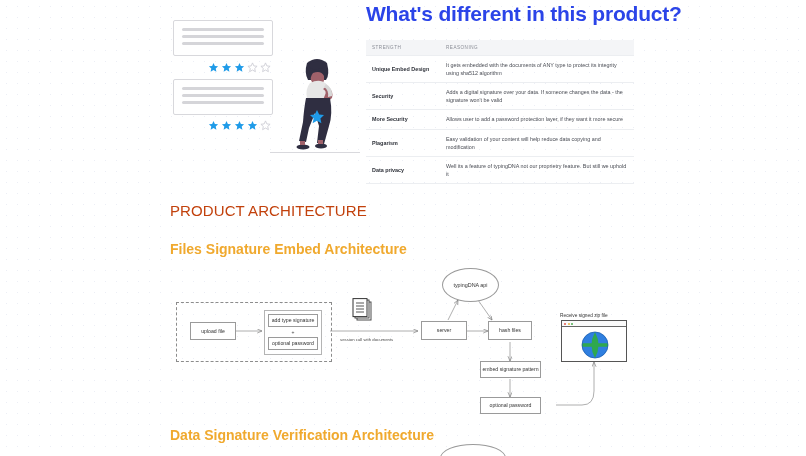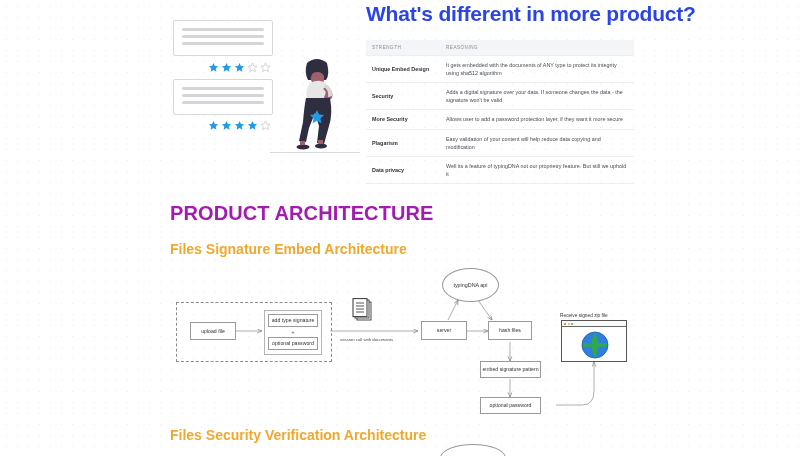--- a/index.html
+++ b/index.html
@@ -85,23 +85,23 @@
     vertical-align: middle;
     color: #4a4d55;
     line-height: 1.5;
   }
   .tbl td.s { font-weight: bold; color: #2e3139; width: 62px; }
 
   
   .sec-title {
     position: absolute;
     left: 170px; top: 202px;
-    font-size: 20px;
-    font-weight: bold;
-    color: #a21caf;
+    font-size: 15px;
+    font-weight: normal;
+    color: #c2410c;
     letter-spacing: 0.1px;
   }
   .sub-title {
     position: absolute;
     font-size: 14px;
     font-weight: bold;
     color: #f0a92e;
   }
   .sub-1 { left: 170px; top: 241px; }
   .sub-2 { left: 170px; top: 427px; }
@@ -186,21 +186,21 @@
     border: 1px solid #9a9a9a;
     border-radius: 50%;
     background: #fff;
   }
 </style>
 </head>
 <body>
 
 <div class="page">
 
-  <div class="headline">What's different in more product?</div>
+  <div class="headline">What's different in this product?</div>
 
   <div class="illus">
 
     <div class="card card-1">
       <div class="bar"></div>
       <div class="bar"></div>
       <div class="bar"></div>
     </div>
 
     <div class="stars stars-1">
@@ -297,21 +297,21 @@
       </tr>
       <tr>
         <td class="s">Data privacy</td>
         <td>Well its a feature of typingDNA not our proprietry feature. But still we uphold it</td>
       </tr>
     </tbody>
   </table>
 
   <div class="sec-title">PRODUCT ARCHITECTURE</div>
   <div class="sub-title sub-1">Files Signature Embed Architecture</div>
-  <div class="sub-title sub-2">Files Security Verification Architecture</div>
+  <div class="sub-title sub-2">Data Signature Verification Architecture</div>
 
   <div class="diagram">
 
     <svg class="lines" width="480" height="165">
       <defs>
         <marker id="ah" markerWidth="7" markerHeight="7" refX="6" refY="2.6" orient="auto">
           <path d="M0,0 L6,2.6 L0,5.2" fill="none" stroke="#7a7a7a" stroke-width="0.8"></path>
         </marker>
       </defs>
 

